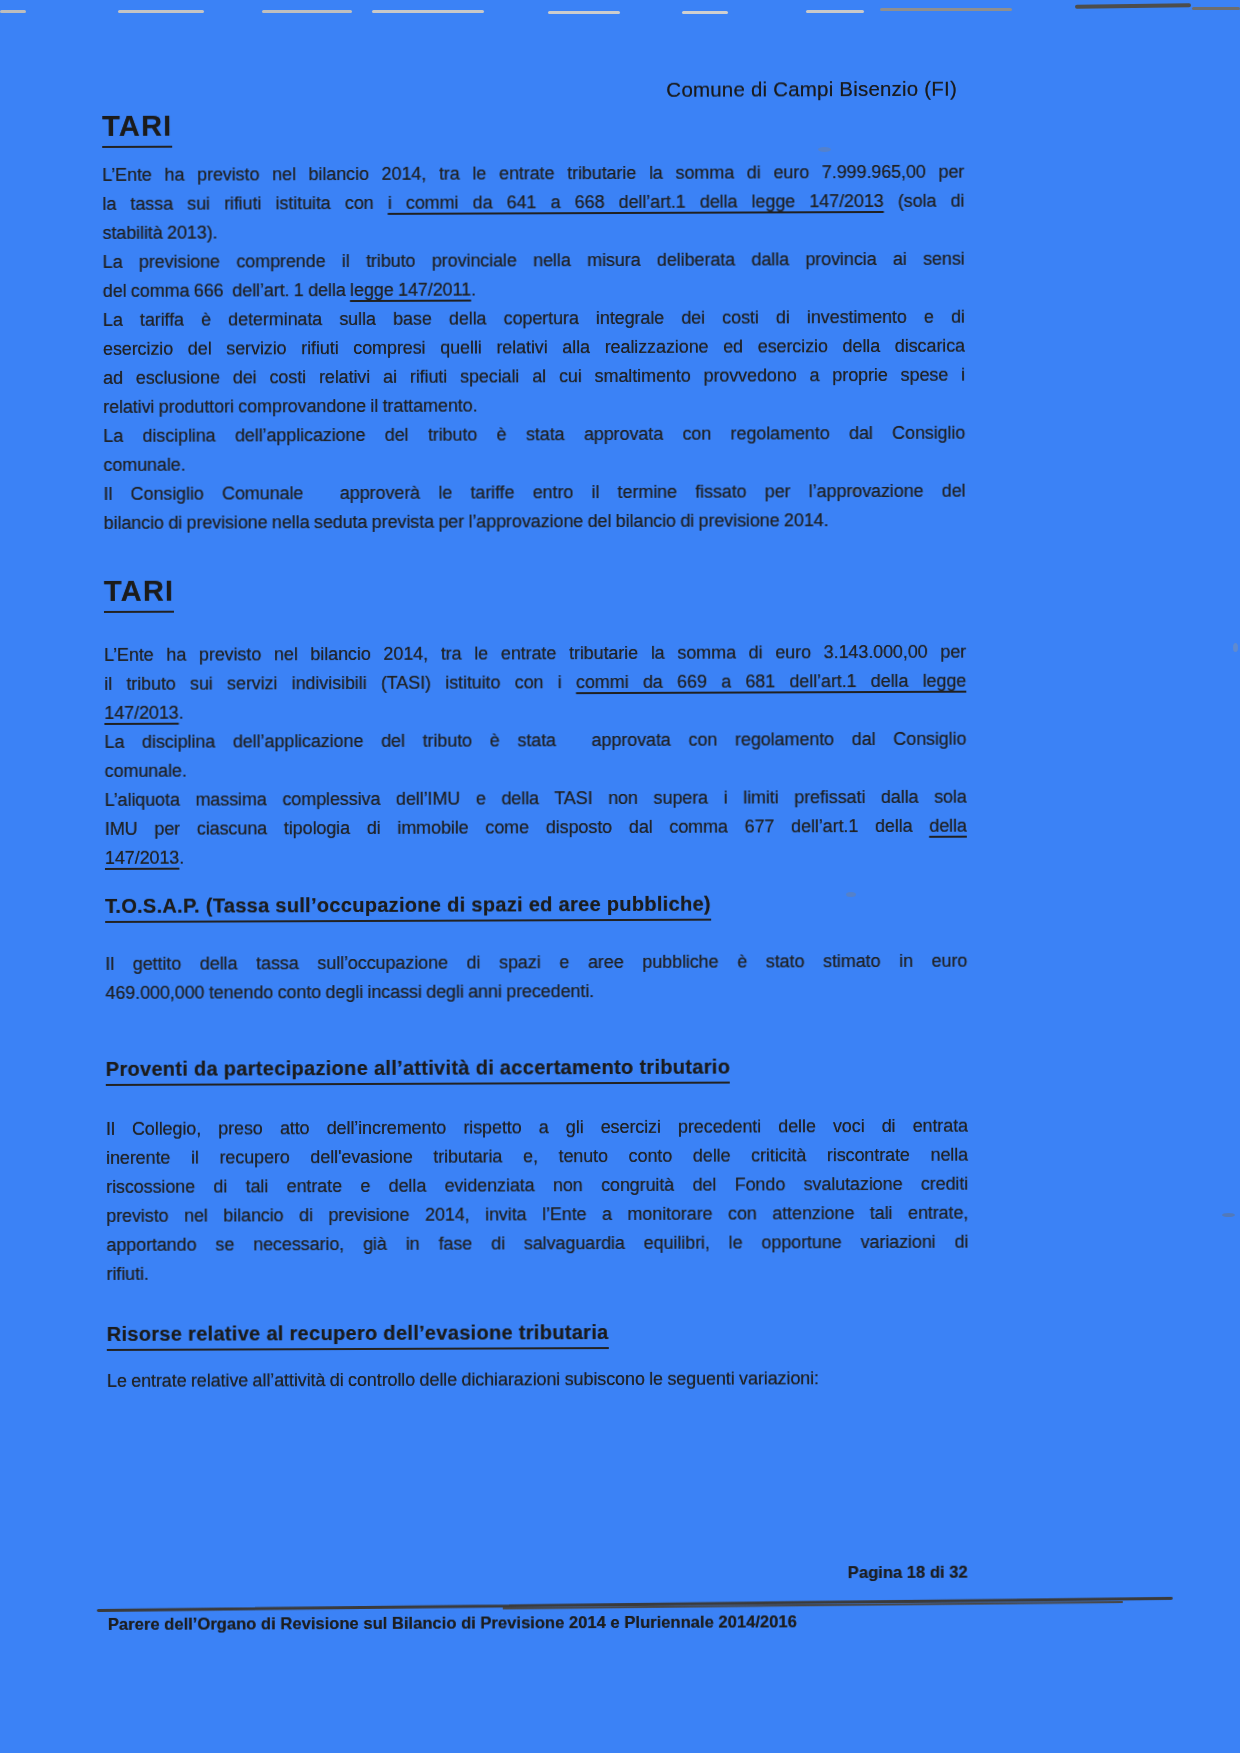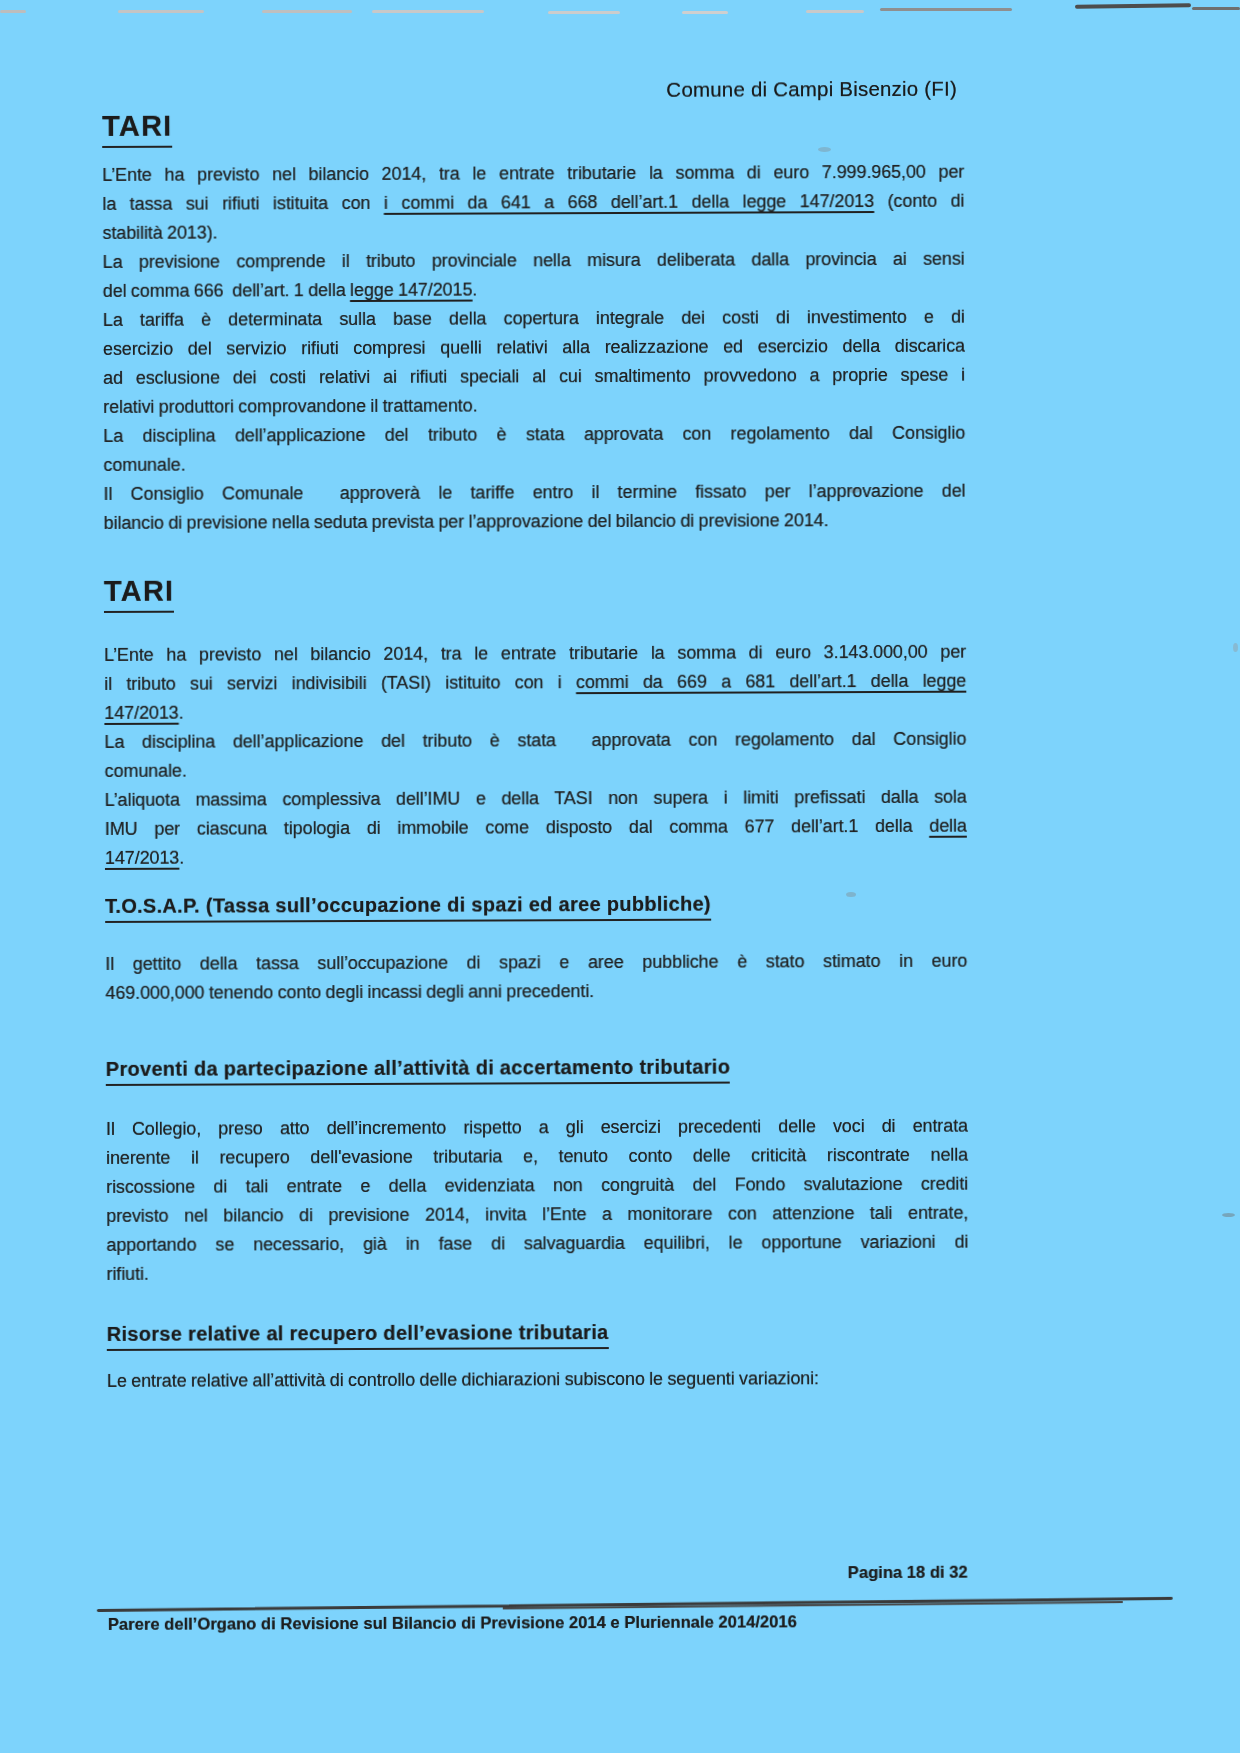--- a/index.html
+++ b/index.html
@@ -3,21 +3,21 @@
 <meta charset="utf-8">
 <style>
   * { box-sizing: border-box; }
   html, body { margin: 0; padding: 0; }
   body {
     width: 1240px; height: 1753px;
     background: #ffffff;
     font-family: "Liberation Sans", "DejaVu Sans", sans-serif;
     position: relative; overflow: hidden;
   }
-  .page { position: absolute; inset: 0; background: #7dd3fc; }
+  .page { position: absolute; inset: 0; background: #3b82f6; }
 
   
   .content {
     position: absolute; inset: 0;
     transform: rotate(-0.22deg);
     transform-origin: 620px 876px;
     color: #202020;
     text-shadow: 0 0 0.55px rgba(15,15,15,0.6);
     filter: blur(0.18px);
   }
@@ -79,26 +79,26 @@
 
   <div class="content">
 
     <div class="header">Comune di Campi Bisenzio (FI)</div>
 
     <section class="sec" style="top:108px">
       <span class="h h-big">TARI</span>
       <div class="paras" style="margin-top:13px">
           <div class="para">
             <div class="tline"><span>L’Ente ha previsto nel bilancio 2014, tra le entrate tributarie la somma di euro 7.999.965,00 per</span></div>
-            <div class="tline"><span>la tassa sui rifiuti istituita con </span><span class="u">i commi da 641 a 668 dell’art.1 della legge 147/2013</span><span> (conto di</span></div>
+            <div class="tline"><span>la tassa sui rifiuti istituita con </span><span class="u">i commi da 641 a 668 dell’art.1 della legge 147/2013</span><span> (sola di</span></div>
             <div class="tline last"><span>stabilità 2013).</span></div>
           </div>
           <div class="para">
             <div class="tline"><span>La previsione comprende il tributo provinciale nella misura deliberata dalla provincia ai sensi</span></div>
-            <div class="tline last"><span>del comma 666&nbsp; dell’art. 1 della </span><span class="u">legge 147/2015</span><span>.</span></div>
+            <div class="tline last"><span>del comma 666&nbsp; dell’art. 1 della </span><span class="u">legge 147/2011</span><span>.</span></div>
           </div>
           <div class="para">
             <div class="tline"><span>La tariffa è determinata sulla base della copertura integrale dei costi di investimento e di</span></div>
             <div class="tline"><span>esercizio del servizio rifiuti compresi quelli relativi alla realizzazione ed esercizio della discarica</span></div>
             <div class="tline"><span>ad esclusione dei costi relativi ai rifiuti speciali al cui smaltimento provvedono a proprie spese i</span></div>
             <div class="tline last"><span>relativi produttori comprovandone il trattamento.</span></div>
           </div>
           <div class="para">
             <div class="tline"><span>La disciplina dell’applicazione del tributo è stata approvata con regolamento dal Consiglio</span></div>
             <div class="tline last"><span>comunale.</span></div>

